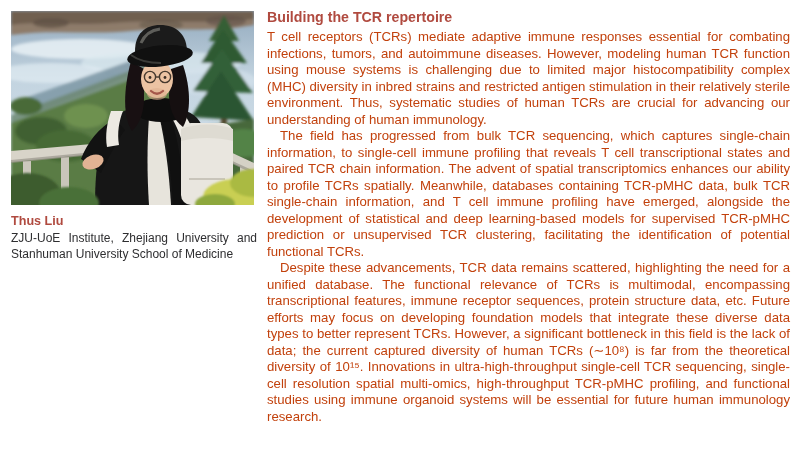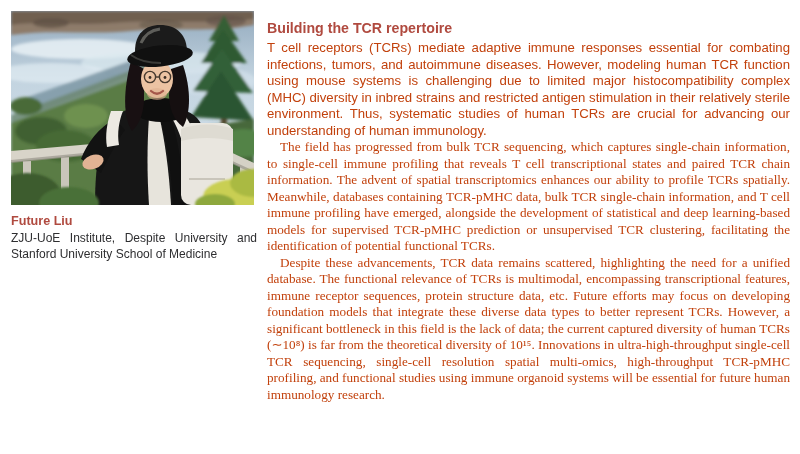--- a/index.html
+++ b/index.html
@@ -35,37 +35,37 @@
     color:#2e2e30;
     text-align:justify;
     hyphens:manual;
     -webkit-hyphens:manual;
   }
   
   .article-col{
     position:absolute;left:267px;top:9px;width:523px;
   }
   .article-heading{
-    margin:11px 0 3px 0;
+    margin:0 0 3px 0;
     font-size:14.2px;
     font-weight:bold;
     color:#b04a3f;
     line-height:17px;
   }
   .article-col p{
     margin:0;
     font-size:13.2px;
     line-height:16.5px;
     color:#c2410c;
     text-align:justify;
     text-justify:inter-word;
     hyphens:manual;
     -webkit-hyphens:manual;
   }
-  .article-col p.indent{text-indent:13px;font-family:Liberation Serif, serif;}
+  .article-col p.indent{text-indent:13px;}
 </style>
 </head>
 <body>
 
 <div class="page">
 
   <aside class="author-col">
     <figure class="photo-frame">
       <svg width="243" height="194" viewBox="0 0 243 194" role="img" aria-label="Wanlu Liu wearing a black bucket hat, glasses and a dark jacket with a white backpack, leaning on a weathered wooden railing above a hazy lake with forested mountains and a pine tree behind her">
         <defs>
@@ -169,22 +169,22 @@
         <g filter="url(#soft2)">
           <ellipse cx="16" cy="184" rx="34" ry="22" fill="#3c5c2e"></ellipse>
           <ellipse cx="58" cy="192" rx="30" ry="16" fill="#4a7038"></ellipse>
           <ellipse cx="226" cy="186" rx="34" ry="18" fill="#c9cf52"></ellipse>
           <ellipse cx="243" cy="172" rx="24" ry="14" fill="#aaba42"></ellipse>
           <ellipse cx="204" cy="193" rx="20" ry="10" fill="#8ea83e"></ellipse>
         </g>
       </svg>
     </figure>
 
-    <div class="author-name">Future Liu</div>
-    <div class="author-affil">ZJU-UoE Institute, Despite University and Stan­ford University School of Medicine</div>
+    <div class="author-name">Thus Liu</div>
+    <div class="author-affil">ZJU-UoE Institute, Zhejiang University and Stan­human University School of Medicine</div>
   </aside>
 
   <main class="article-col">
     <h2 class="article-heading">Building the TCR repertoire</h2>
     <p>T cell receptors (TCRs) mediate adaptive immune responses essential for combating infections, tumors, and autoimmune diseases. However, modeling human TCR function using mouse systems is challenging due to limited major histocompatibility complex (MHC) diversity in inbred strains and restricted antigen stimulation in their relatively sterile environment. Thus, systematic studies of human TCRs are crucial for advancing our understanding of human immunology.</p>
     <p class="indent">The field has progressed from bulk TCR sequencing, which captures single-chain information, to single-cell immune profiling that reveals T cell transcriptional states and paired TCR chain information. The advent of spatial transcriptomics enhances our ability to profile TCRs spatially. Meanwhile, databases containing TCR-pMHC data, bulk TCR single-chain information, and T cell immune profiling have emerged, alongside the development of statistical and deep learning-based models for super­vised TCR-pMHC prediction or unsupervised TCR clustering, facilitating the identifica­tion of potential functional TCRs.</p>
     <p class="indent">Despite these advancements, TCR data remains scattered, highlighting the need for a unified database. The functional relevance of TCRs is multimodal, encompassing transcriptional features, immune receptor sequences, protein structure data, etc. Future efforts may focus on developing foundation models that integrate these diverse data types to better represent TCRs. However, a significant bottleneck in this field is the lack of data; the current captured diversity of human TCRs (∼10⁸) is far from the theo­retical diversity of 10¹⁵. Innovations in ultra-high-throughput single-cell TCR sequencing, single-cell resolution spatial multi-omics, high-throughput TCR-pMHC profiling, and functional studies using immune organoid systems will be essential for future human immunology research.</p>
   </main>
 
 </div>

